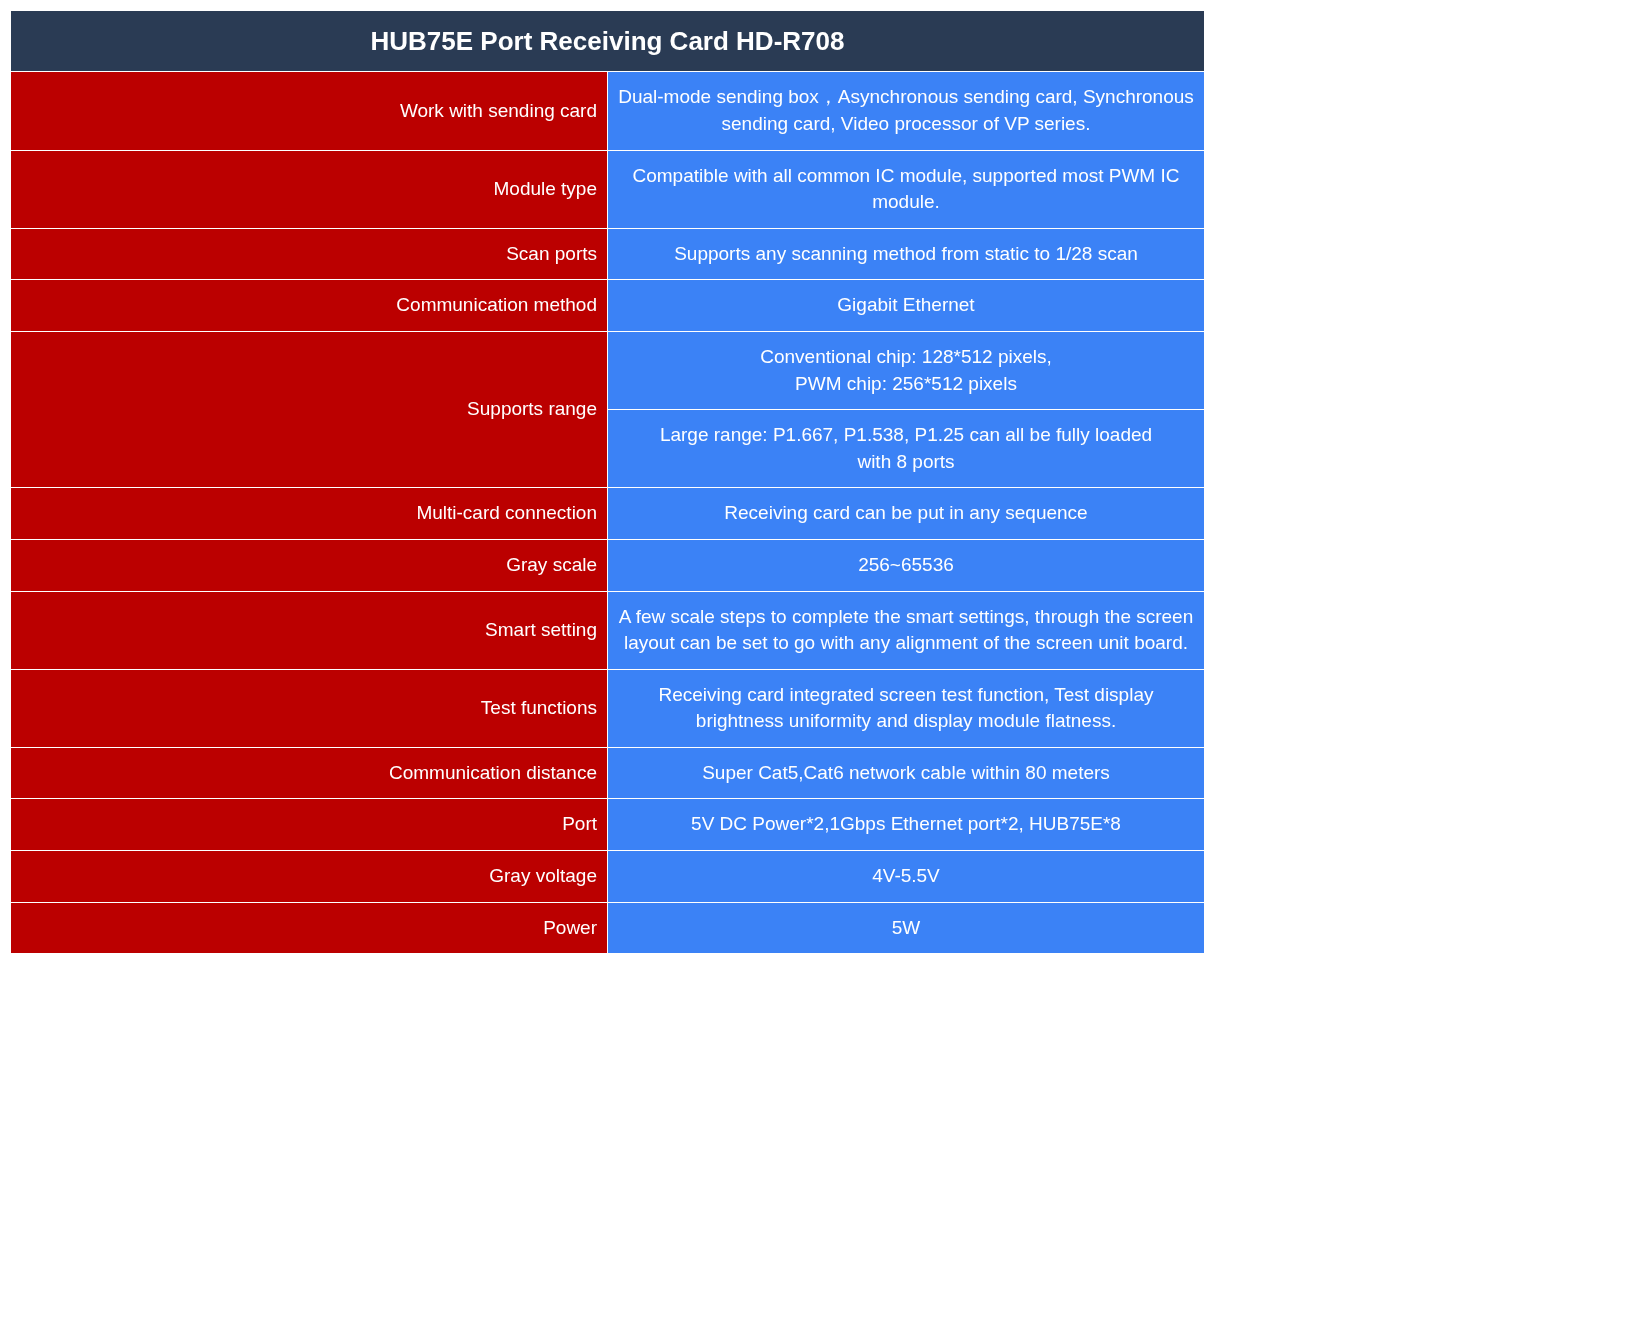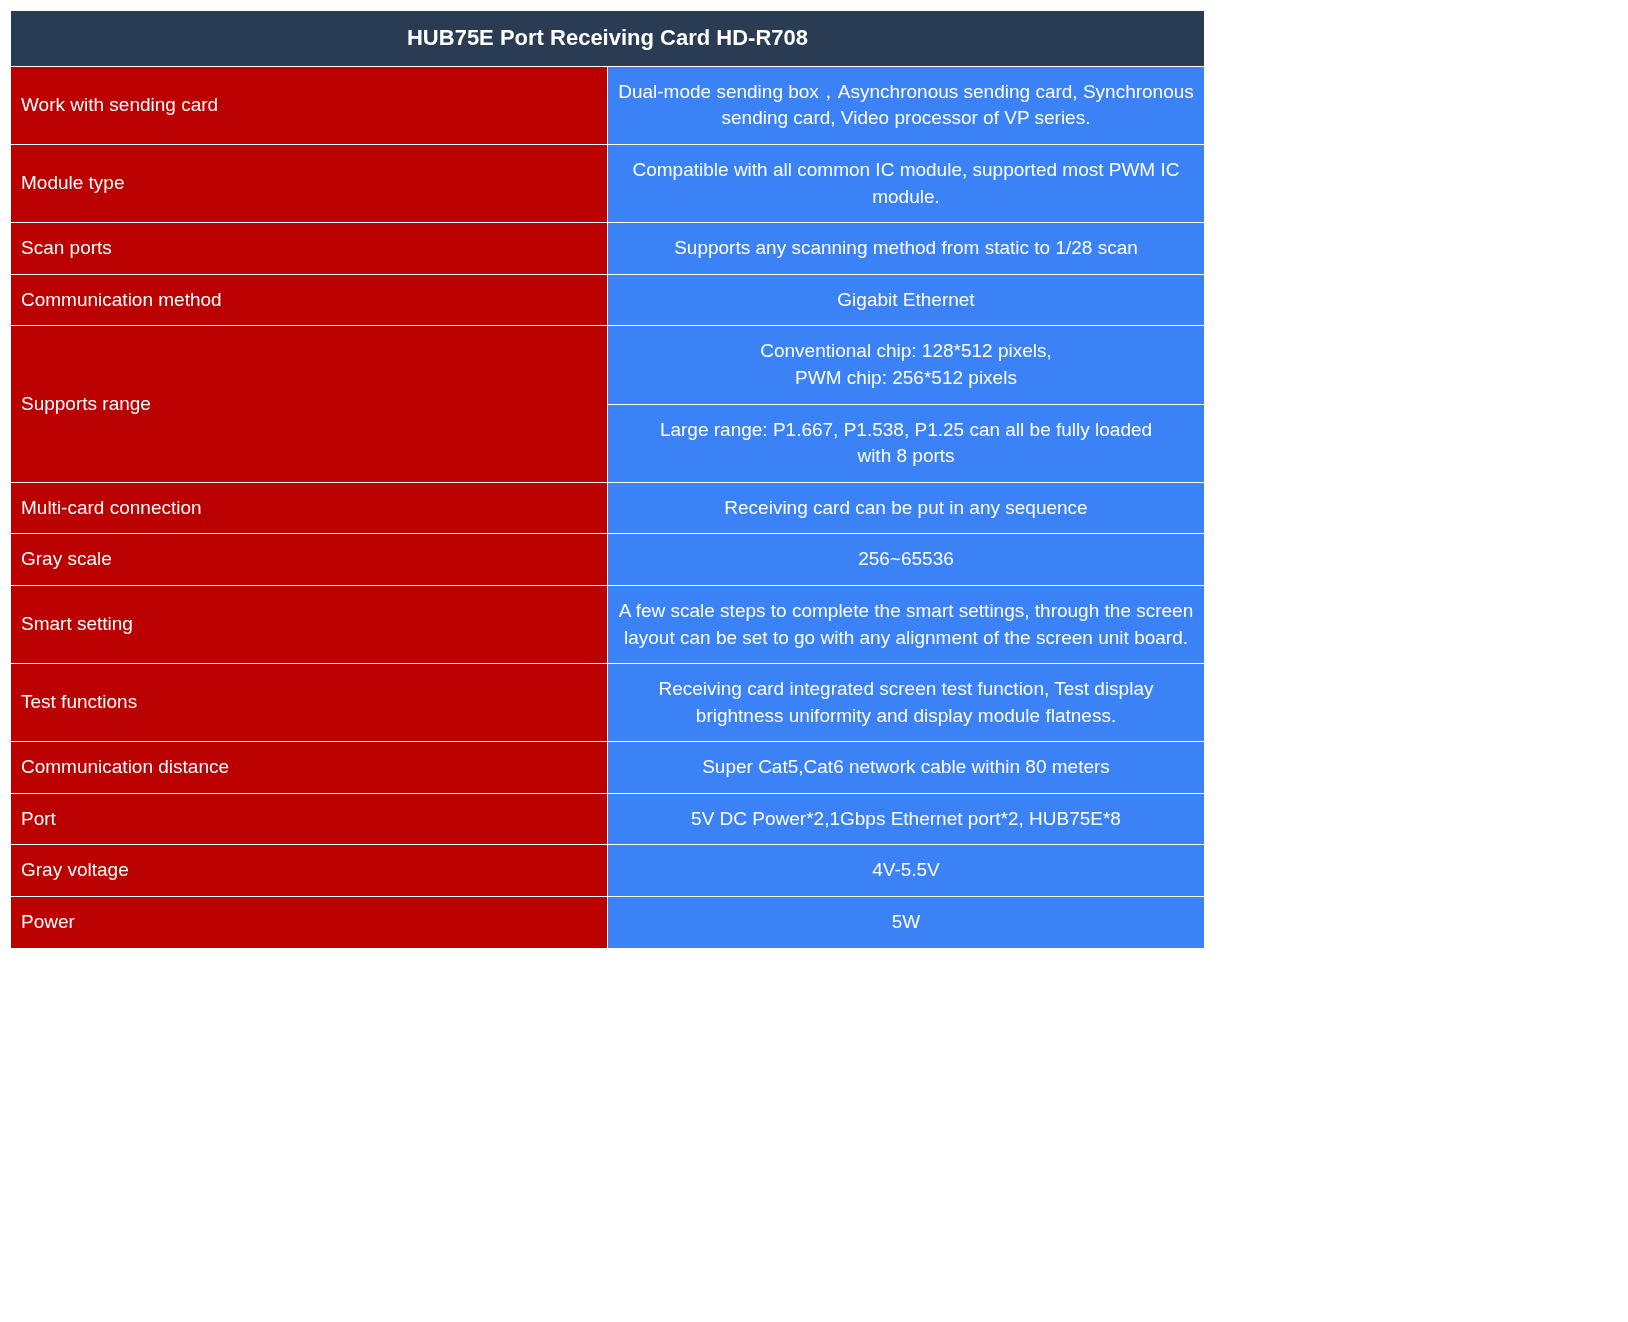--- a/index.html
+++ b/index.html
@@ -18,27 +18,27 @@
     padding: 12px 10px;
     color: #ffffff;
     font-size: 19px;
     line-height: 1.4;
     vertical-align: middle;
   }
   .title-row th {
     background: #2a3b54;
     text-align: center;
     font-weight: bold;
-    font-size: 22px;
+    font-size: 26px;
     padding: 12px;
   }
   .label-cell {
     background: #bb0000;
     width: 220px;
-    text-align: left;
+    text-align: right;
     font-weight: normal;
   }
   .value-cell {
     background: #3b82f6;
     text-align: center;
     font-weight: normal;
   }
 </style>
 </head>
 <body>

